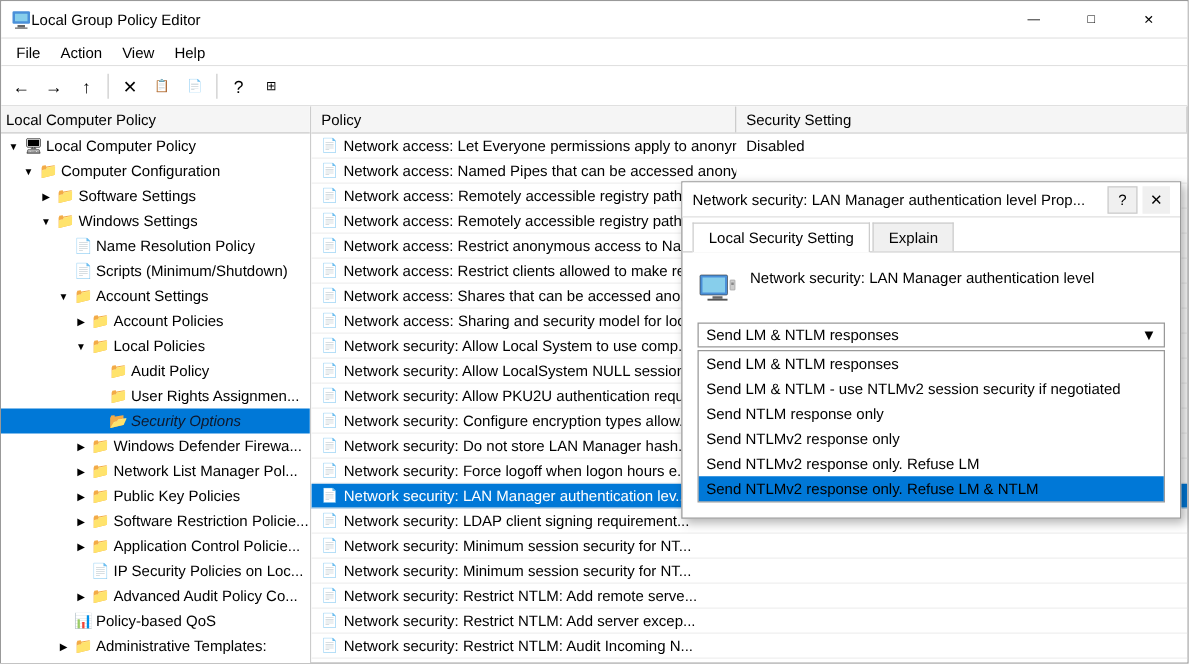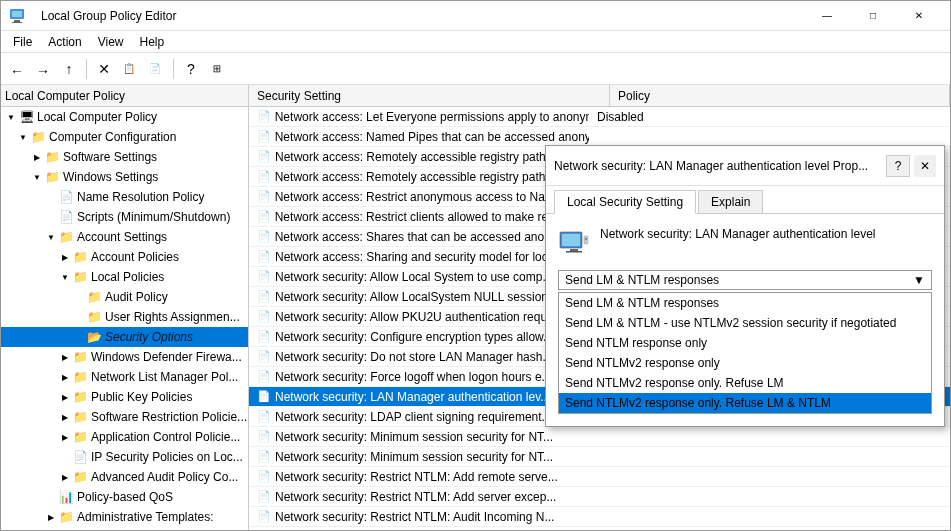--- a/index.html
+++ b/index.html
@@ -1,21 +1,21 @@
 <!DOCTYPE html>
 <html><head>
   <meta charset="utf-8">
   <style>
     * { box-sizing: border-box; margin: 0; padding: 0; font-family: 'Segoe UI', Tahoma, sans-serif; font-size: 12px; }
     body { background: #f0f0f0; width: 951px; height: 531px; overflow: hidden; }
 
     
     .window { width: 951px; height: 531px; background: #fff; border: 1px solid #999; display: flex; flex-direction: column; }
     .title-bar { background: #fff; height: 30px; display: flex; align-items: center; padding: 0 8px; border-bottom: 1px solid #e0e0e0; justify-content: space-between; }
-    .title-bar-left { display: flex; align-items: center; gap: 16px; }
+    .title-bar-left { display: flex; align-items: center; gap: 0; }
     .title-icon { width: 16px; height: 16px; }
     .title-text { font-size: 12px; font-weight: normal; }
     .window-controls { display: flex; gap: 0; }
     .win-btn { width: 46px; height: 30px; border: none; background: transparent; cursor: pointer; font-size: 10px; display: flex; align-items: center; justify-content: center; }
 
     
     .menu-bar { height: 22px; display: flex; align-items: center; padding: 0 4px; border-bottom: 1px solid #e0e0e0; background: #fff; }
     .menu-item { padding: 2px 8px; cursor: pointer; height: 22px; display: flex; align-items: center; }
 
     
@@ -44,21 +44,21 @@
     .col-policy { width: 340px; }
     .col-setting { flex: 1; }
     .list-body { flex: 1; overflow-y: auto; background: #fff; }
     .list-row { display: flex; height: 20px; align-items: center; border-bottom: 1px solid #f0f0f0; }
     .list-row.selected { background: #0078d7; color: #fff; }
     .cell { padding: 1px 8px; overflow: hidden; text-overflow: ellipsis; white-space: nowrap; font-size: 12px; display: flex; align-items: center; gap: 4px; }
     .cell-policy { width: 340px; }
     .cell-setting { flex: 1; }
     .row-icon { width: 14px; height: 14px; display: flex; align-items: center; justify-content: center; }
     .dialog { width: 400px; background: #fff; border: 1px solid #999; box-shadow: 3px 3px 8px rgba(0,0,0,0.3); pointer-events: all; position: absolute; top: 145px; left: 545px; }
-    .dialog-title-bar { background: #fff; height: 40px; display: flex; align-items: center; padding: 0 8px; border-bottom: 1px solid #e0e0e0; justify-content: space-between; }
+    .dialog-title-bar { background: #fff; height: 28px; display: flex; align-items: center; padding: 0 8px; border-bottom: 1px solid #e0e0e0; justify-content: space-between; }
     .dialog-help { width: 24px; height: 22px; border: 1px solid #ccc; background: #f0f0f0; cursor: pointer; display: flex; align-items: center; justify-content: center; font-size: 12px; margin-right: 4px; }
     .dialog-close { width: 22px; height: 22px; border: none; background: transparent; cursor: pointer; font-size: 12px; display: flex; align-items: center; justify-content: center; }
     .dialog-tabs { display: flex; border-bottom: 1px solid #ccc; padding: 4px 8px 0; gap: 2px; }
     .dialog-tab { padding: 4px 12px; border: 1px solid #ccc; border-bottom: none; cursor: pointer; font-size: 12px; background: #f0f0f0; }
     .dialog-tab.active { background: #fff; border-bottom: 1px solid #fff; margin-bottom: -1px; }
     .dialog-body { padding: 12px; }
     .dialog-setting-row { display: flex; align-items: flex-start; gap: 10px; margin-bottom: 12px; }
     .dialog-setting-icon { width: 32px; height: 32px; min-width: 32px; display: flex; align-items: center; justify-content: center; }
     .dialog-setting-text { font-size: 12px; line-height: 1.4; }
     .dropdown-list { border: 1px solid #999; background: #fff; margin-top: 0; }
@@ -254,22 +254,22 @@
       <div class="tree-item" style="padding-left:14px">
         <span class="expand-btn">▼</span>
         <span class="tree-icon" style="color:#e8a000">📁</span>
 
       </div>
 
     </div>
 
     <div class="right-panel">
       <div class="list-header">
+        <div class="col-header col-policy">Policy</div>
         <div class="col-header col-setting">Security Setting</div>
-        <div class="col-header col-policy">Policy</div>
       </div>
       <div class="list-body" id="list-body">
 
       <div class="list-row">
       <div class="cell cell-policy">
         <span class="row-icon" style="color:#666; font-size:11px;">📄</span>
         <span>Network access: Let Everyone permissions apply to anonym...</span>
       </div>
       <div class="cell cell-setting">Disabled</div>
     </div>

